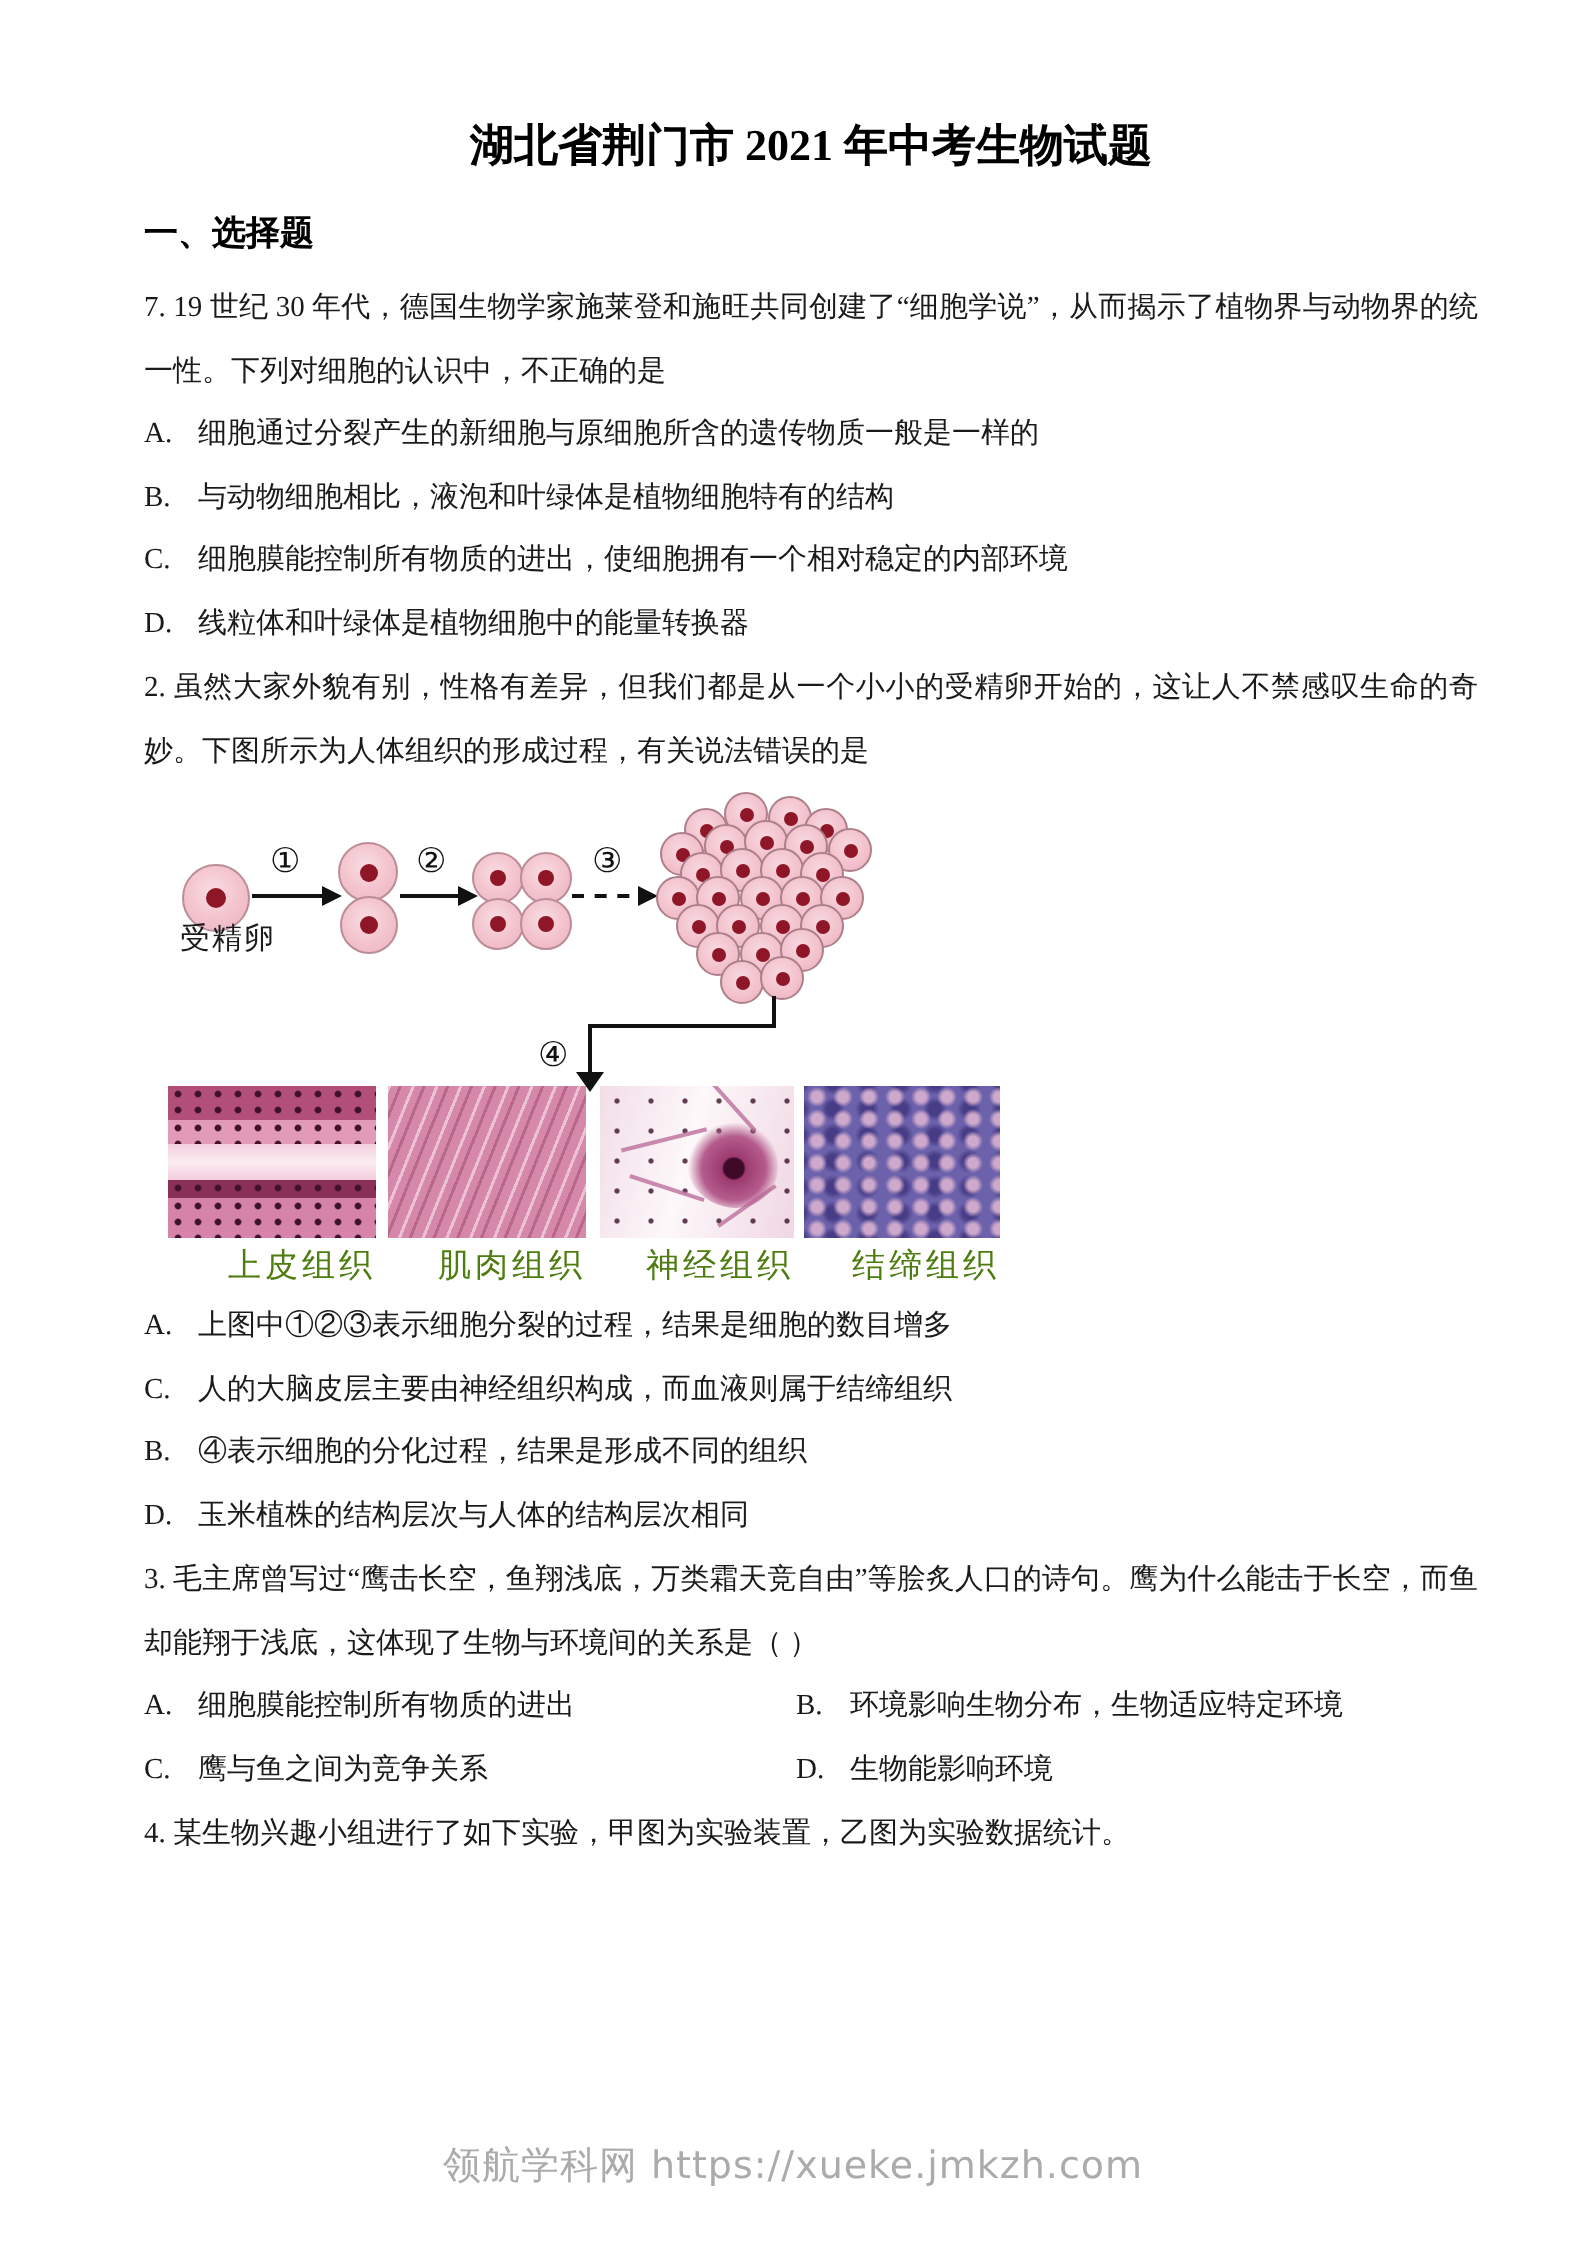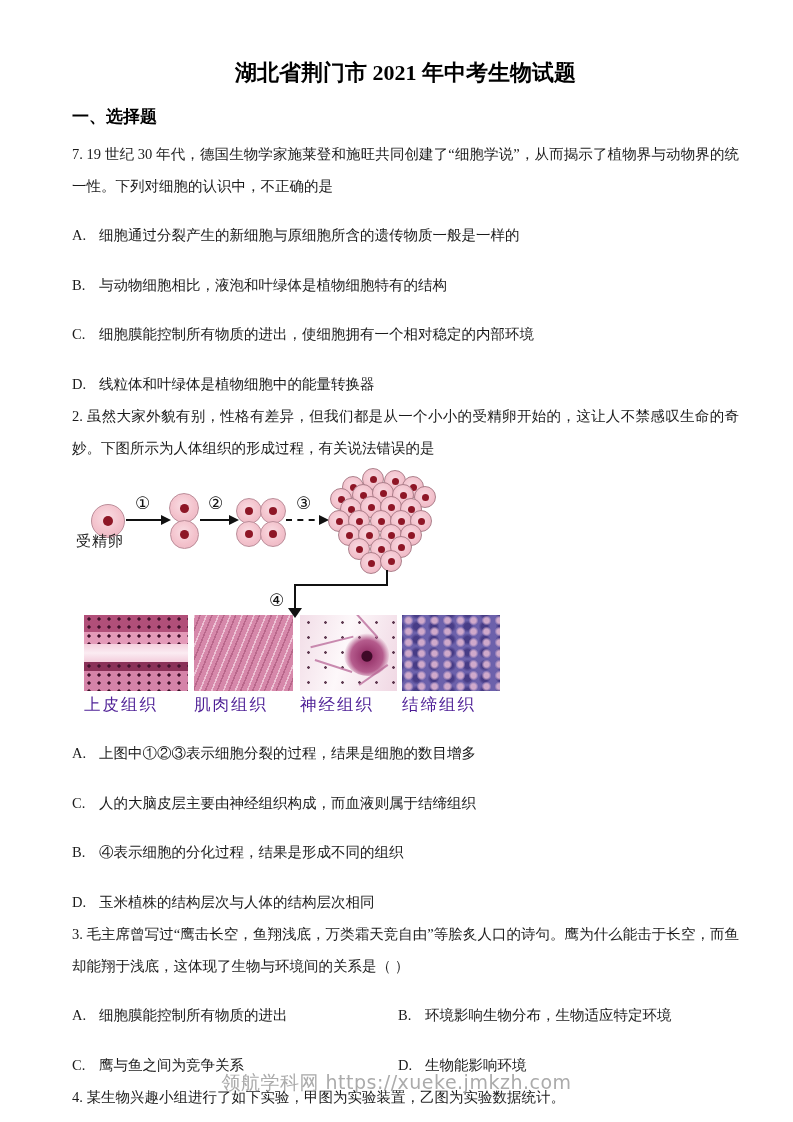--- a/index.html
+++ b/index.html
@@ -27,21 +27,20 @@
   }
   .stem{
     margin:10px 0 0 0;
     font-size:14.5px;line-height:32px;
     text-align:justify;
   }
   .stem.tight{margin-top:0;}
   .opt{
     font-size:14.5px;line-height:31.5px;
     white-space:nowrap;
-    margin-top:18px;
   }
   .optlabel{display:inline-block;min-width:27px;}
   .optgrid{display:flex;}
   .optgrid .col-left{width:326px;}
   
   .figure{
     position:relative;
     width:520px;height:252px;
     margin-top:4px;
   }
@@ -49,21 +48,21 @@
     position:absolute;border-radius:50%;
     background:radial-gradient(circle at 45% 40%, #f9dde3 0%, #f3c2cc 55%, #eab3c0 100%);
     border:1px solid #bb8d99;
   }
   .cell .nucleus{
     position:absolute;border-radius:50%;
     background:#8e1626;
   }
   .zylabel{
     position:absolute;left:4px;top:64px;width:62px;
-    text-align:left;font-size:15px;letter-spacing:1px;
+    text-align:right;font-size:15px;letter-spacing:1px;
   }
   .harrow{position:absolute;height:0;border-top:2px solid #111;}
   .harrow.dashed{border-top-style:dashed;}
   .harrow::after{
     content:"";position:absolute;right:-3px;top:-6px;
     border-left:10px solid #111;
     border-top:5px solid transparent;
     border-bottom:5px solid transparent;
   }
   .step{
@@ -128,22 +127,22 @@
   .d4{left:14%;top:66%;width:40%;transform:rotate(18deg);}
   .t4{
     background-color:#6c61ab;
     background-image:
       radial-gradient(circle,#cfa9cb 0 2.5px,rgba(207,169,203,0) 5px),
       radial-gradient(circle,#473c86 0 3px,rgba(71,60,134,0) 6px);
     background-size:13px 11px,17px 13px;
     background-position:0 0,6px 5px;
   }
   .tlabel{
-    position:absolute;top:226px;text-align:left;
-    font-size:16.5px;letter-spacing:2px;color:#4c1d95;
+    position:absolute;top:226px;text-align:right;
+    font-size:16.5px;letter-spacing:2px;color:#4d7c0f;
   }
   .tl1{left:12px;width:104px;}
   .tl2{left:122px;width:99px;}
   .tl3{left:228px;width:97px;}
   .tl4{left:330px;width:98px;}
   .watermark{
     position:absolute;left:0;right:0;top:1070px;
     text-align:center;
     font-family:"DejaVu Sans","Liberation Sans",sans-serif;
     font-size:19px;color:#ababab;letter-spacing:.5px;

